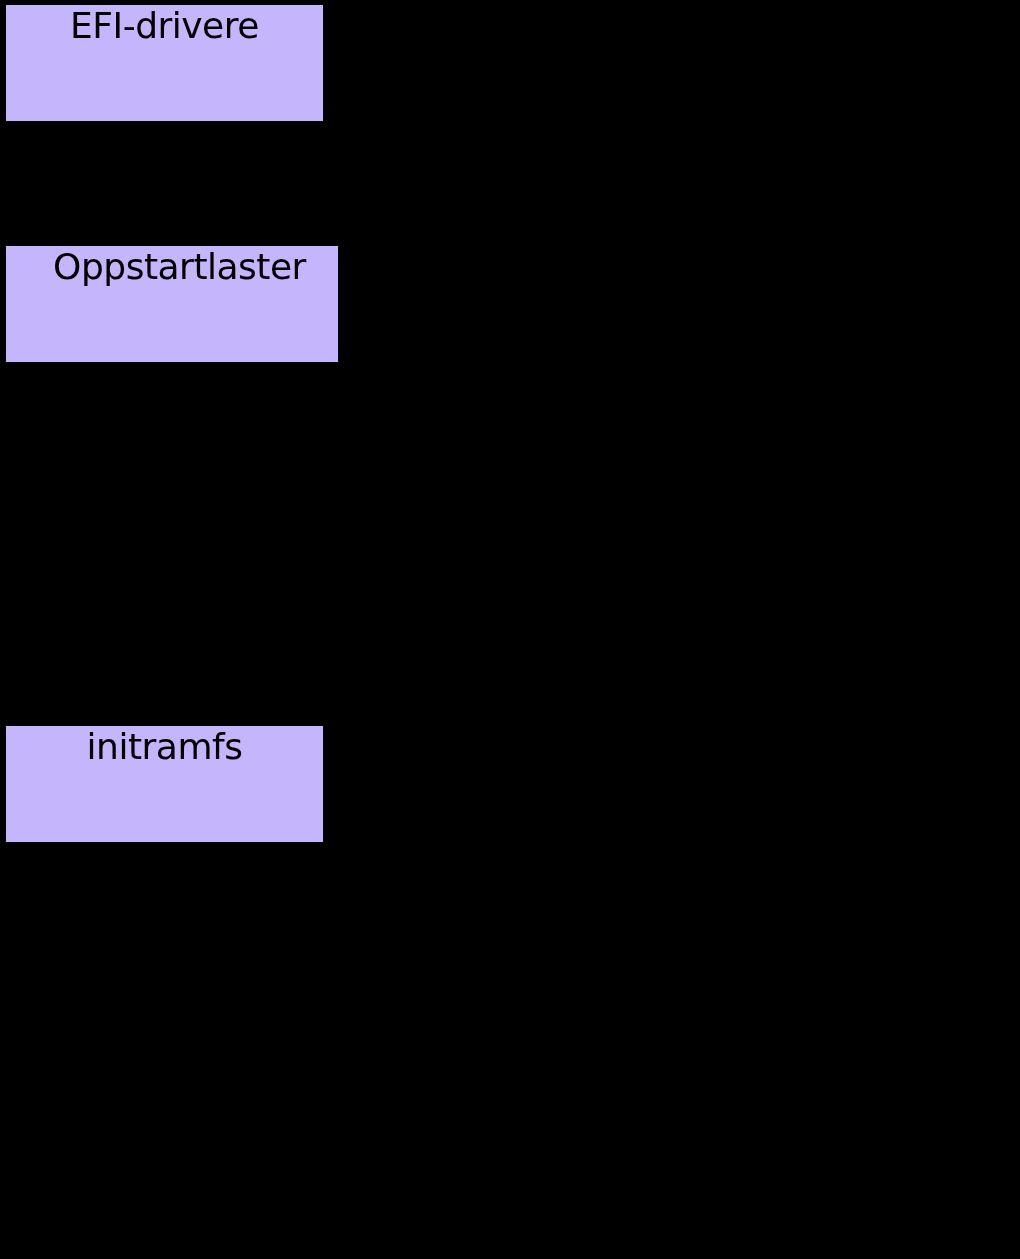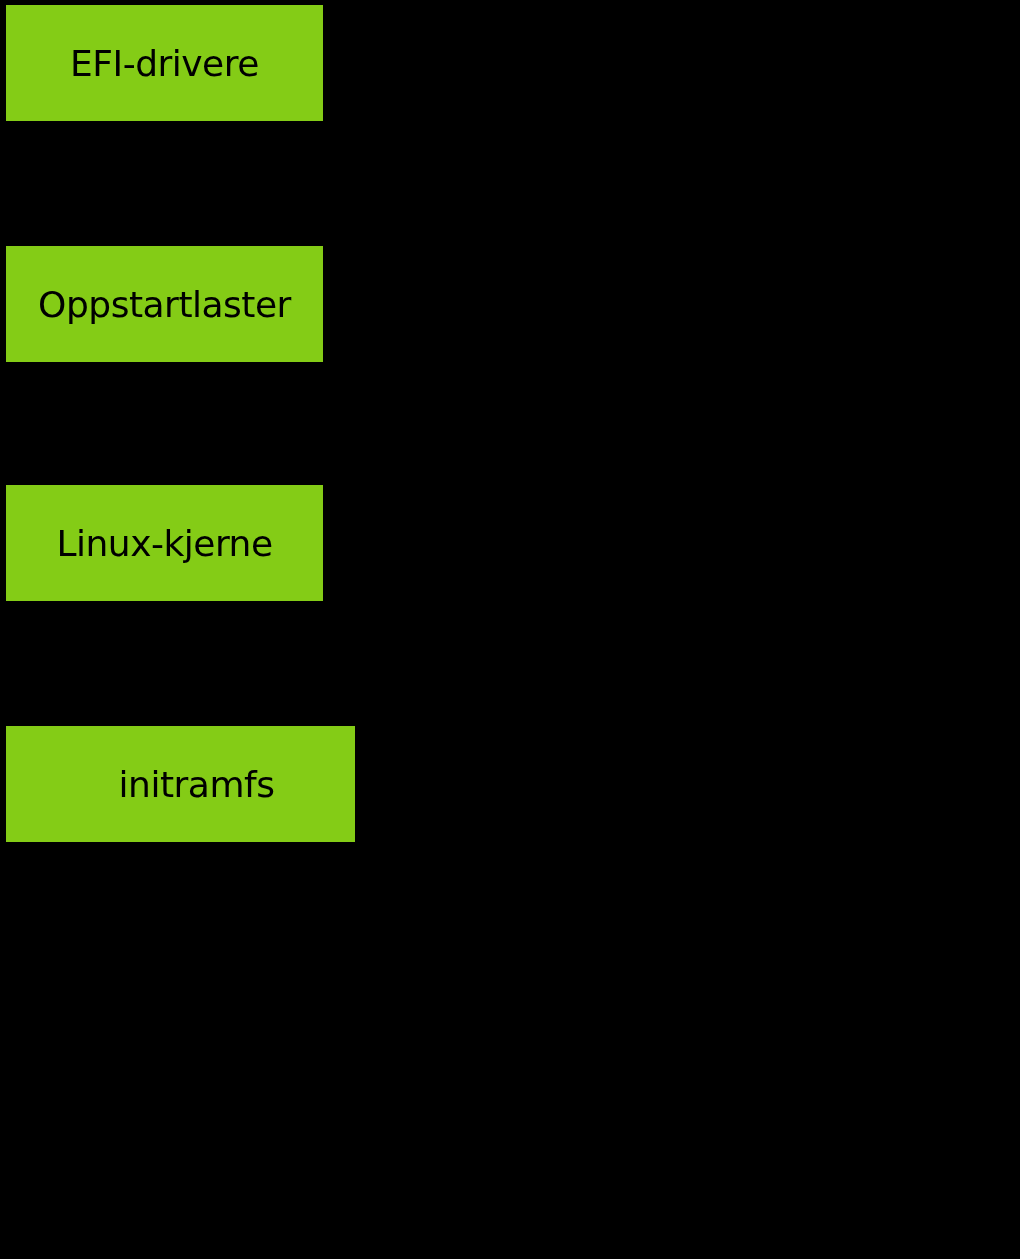--- a/index.html
+++ b/index.html
@@ -13,44 +13,40 @@
     height: 1259px;
     background: #000000;
     overflow: hidden;
     font-family: "DejaVu Sans", "Liberation Sans", sans-serif;
   }
   .node {
     position: absolute;
     left: 6px;
     width: 317px;
     height: 116px;
-    background: #84cc16;
+    background: #c4b5fd;
     color: #000000;
     display: flex;
-    align-items: center;
     justify-content: center;
     font-size: 36px;
     letter-spacing: -0.5px;
     white-space: nowrap;
   }
   .node-0 { top: 5px; }
-  .node-1 { top: 246px; }
+  .node-1 { top: 246px; padding-left: 15px; }
   .node-2 { top: 485px; }
-  .node-3 { top: 726px; padding-left: 32px; }
+  .node-3 { top: 726px; }
   .node-4 { top: 965px; }
 </style>
 </head>
 <body>
 
 <div class="canvas">
   <div class="node node-0">
     <span>EFI-drivere</span>
   </div>
   <div class="node node-1">
     <span>Oppstartlaster</span>
   </div>
-  <div class="node node-2">
-    <span>Linux-kjerne</span>
-  </div>
   <div class="node node-3">
     <span>initramfs</span>
   </div>
 </div>
 
 </body></html>

